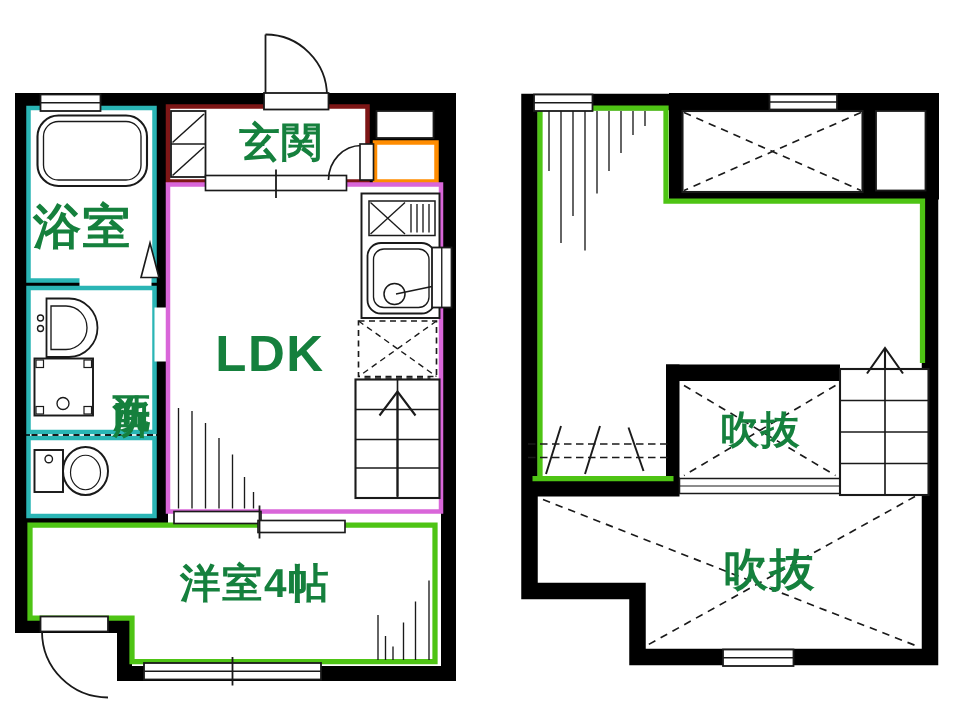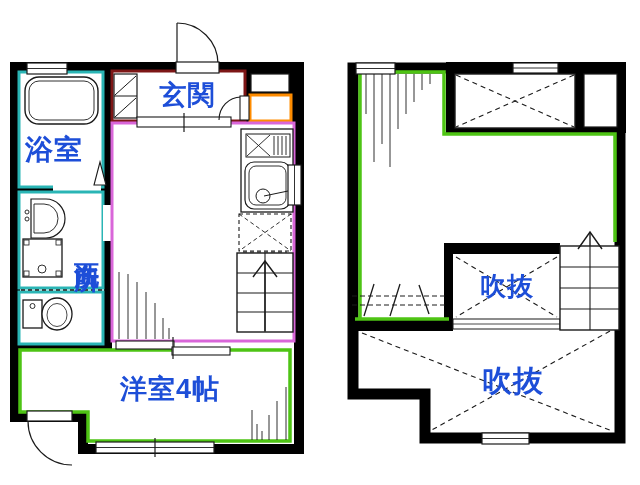--- a/index.html
+++ b/index.html
@@ -1,19 +1,19 @@
 <!DOCTYPE html>
 <html style="--wall: #000000; --line: #1a1a1a; --wet_area_border: #2ab5b5; --ldk_border: #d966d9; --bedroom_border: #4ec414; --entrance_border: #7d1616; --storage_border: #ff8c00;"><head>
 <meta charset="utf-8">
 <style>
   html,body{margin:0;padding:0;background:#fff;}
   #stage{position:relative;width:640px;height:485px;background:#fff;overflow:hidden;
          font-family:"Liberation Sans",sans-serif;}
   #plan-svg{position:absolute;left:0;top:0;}
-  .label{position:absolute;color:#1d4ed8;font-weight:600;text-align:center;line-height:1.05;
+  .label{position:absolute;color:#15803d;font-weight:600;text-align:center;line-height:1.05;
          white-space:nowrap;letter-spacing:1px;}
   .label.vert{writing-mode:vertical-rl;text-orientation:upright;letter-spacing:2px;}
   
   .wallfill{fill:var(--wall);}
   .wallline{fill:#fff;stroke:var(--wall);}
   .b-wet{fill:#fff;stroke:var(--wet_area_border);stroke-width:3;}
   .b-ldk{fill:#fff;stroke:var(--ldk_border);stroke-width:3;}
   .b-bed{fill:#fff;stroke:var(--bedroom_border);stroke-width:3.5;}
   .b-bed-open{fill:none;stroke:var(--bedroom_border);stroke-width:3.5;}
   .b-ent{fill:#fff;stroke:var(--entrance_border);stroke-width:3;}
@@ -258,19 +258,20 @@
       <line class="ln" x1="513" y1="68" x2="558" y2="68" stroke-width="0.9"></line>
     </g>
     <g>
       <rect class="lnf" x="482" y="433" width="47" height="11" stroke-width="1.2"></rect>
       <line class="ln" x1="482" y1="438.5" x2="529" y2="438.5" stroke-width="0.9"></line>
     </g>
   </g>
 </svg>
 
 <div class="label" style="left:145px;top:81px;width:85px;font-size:27px;">玄関</div>
-<div class="label" style="left:22px;top:135px;width:64px;font-size:28px;">浴室</div>
+<div class="label" style="left:22px;top:135px;width:64px;font-size:32px;">浴室</div>
 <div class="label vert" style="left:70px;top:198px;width:30px;height:94px;font-size:25px;">洗面所</div>
+<div class="label" style="left:128px;top:219px;width:104px;font-size:34px;font-weight:600;">LDK</div>
 <div class="label" style="left:108px;top:375px;width:124px;font-size:27px;">洋室4帖</div>
 <div class="label" style="left:474px;top:273px;width:66px;font-size:26px;">吹抜</div>
 <div class="label" style="left:473px;top:365px;width:80px;font-size:30px;">吹抜</div>
 
 </div>
 
 </body></html>

